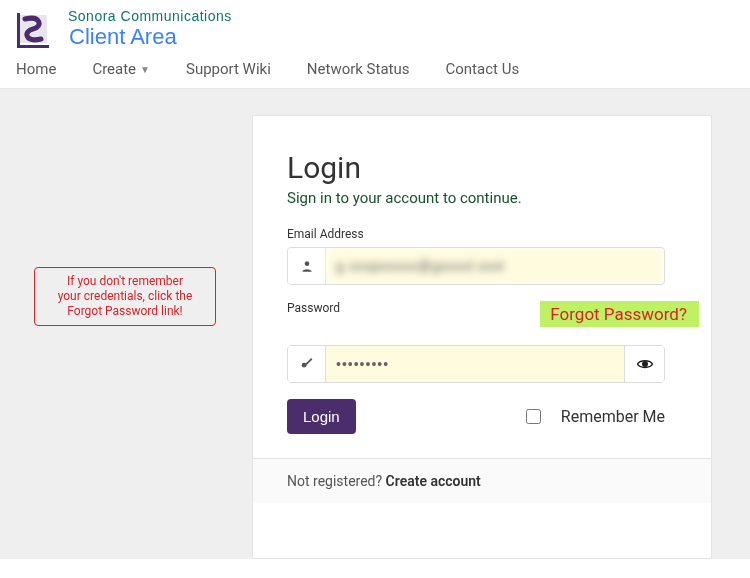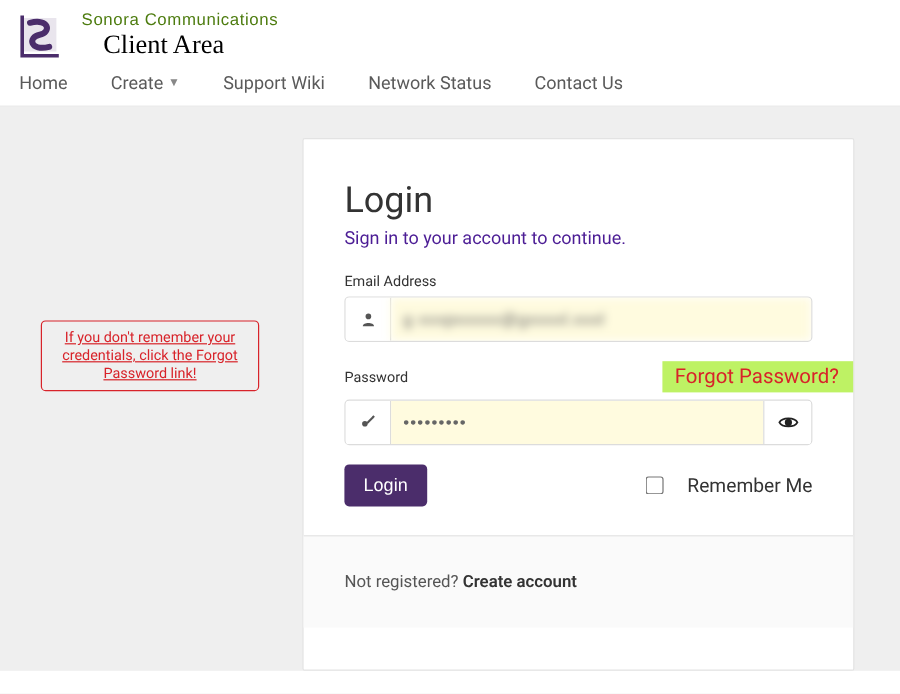--- a/index.html
+++ b/index.html
@@ -23,29 +23,29 @@
     width: 42px;
     height: 42px;
     display: flex;
     align-items: center;
     justify-content: center;
     margin-right: 14px;
   }
   .brand-text { display: flex; flex-direction: column; }
   .brand-line1 {
     font-family: "Comic Sans MS", cursive, sans-serif;
-    color: #4d7c0f;
+    color: #0f766e;
     font-size: 14px;
     letter-spacing: 0.5px;
   }
   .brand-line2 {
-    font-family: Liberation Serif, serif;
-    color: #000000;
+    font-family: Liberation Sans, sans-serif;
+    color: #3b82f6;
     font-size: 22px;
-    margin-left: 18px;
+    margin-left: 1px;
   }
 
   
   .nav {
     display: flex;
     padding: 6px 16px 10px 16px;
     border-bottom: 1px solid #e6e6e6;
     background: #fff;
     gap: 36px;
   }
@@ -71,66 +71,65 @@
   }
 
   
   .annotation {
     margin-top: 152px;
     margin-left: 16px;
     margin-right: 36px;
     width: 182px;
     border: 1.5px solid #d8232a;
     border-radius: 4px;
-    padding: 6px 6px;
+    padding: 6px 19px;
     text-align: center;
     font-size: 12px;
     color: #d8232a;
     line-height: 1.25;
     background: #efefef;
     height: fit-content;
-    text-decoration: underline;
   }
 
   
   .card {
     flex: 1;
     background: #fff;
     border: 1px solid #e3e3e3;
     border-radius: 2px;
     padding: 0;
     display: flex;
     flex-direction: column;
     max-width: 460px;
   }
   .card-body {
-    padding: 34px 34px 24px 34px;
+    padding: 34px 46px 24px 34px;
   }
   .card-title {
     font-size: 30px;
     font-weight: 400;
     color: #333;
     margin-bottom: 4px;
   }
   .card-sub {
-    color: #4c1d95;
+    color: #14532d;
     font-size: 15px;
     margin-bottom: 20px;
   }
   .form-label {
     font-size: 12px;
     color: #333;
     margin-bottom: 6px;
     display: block;
   }
   .label-row {
     display: flex;
     justify-content: space-between;
-    align-items: center;
-    margin-bottom: 6px;
+    align-items: flex-start;
+    margin-bottom: 18px;
   }
   .forgot-highlight {
     background: #bef264;
     color: #d8232a;
     font-size: 17px;
     padding: 3px 12px 3px 10px;
     cursor: pointer;
     position: relative;
     right: -34px;
   }
@@ -192,21 +191,21 @@
     align-items: center;
     font-size: 16px;
     color: #333;
     gap: 20px;
   }
   .remember input { width: 15px; height: 15px; }
 
   .card-footer {
     border-top: 1px solid #e3e3e3;
     background: #fafafa;
-    padding: 30px 34px;
+    padding: 14px 34px;
     font-size: 14px;
     color: #555;
   }
   .card-footer .create-link {
     font-weight: 600;
     color: #333;
     cursor: pointer;
   }
 </style>
 </head>

